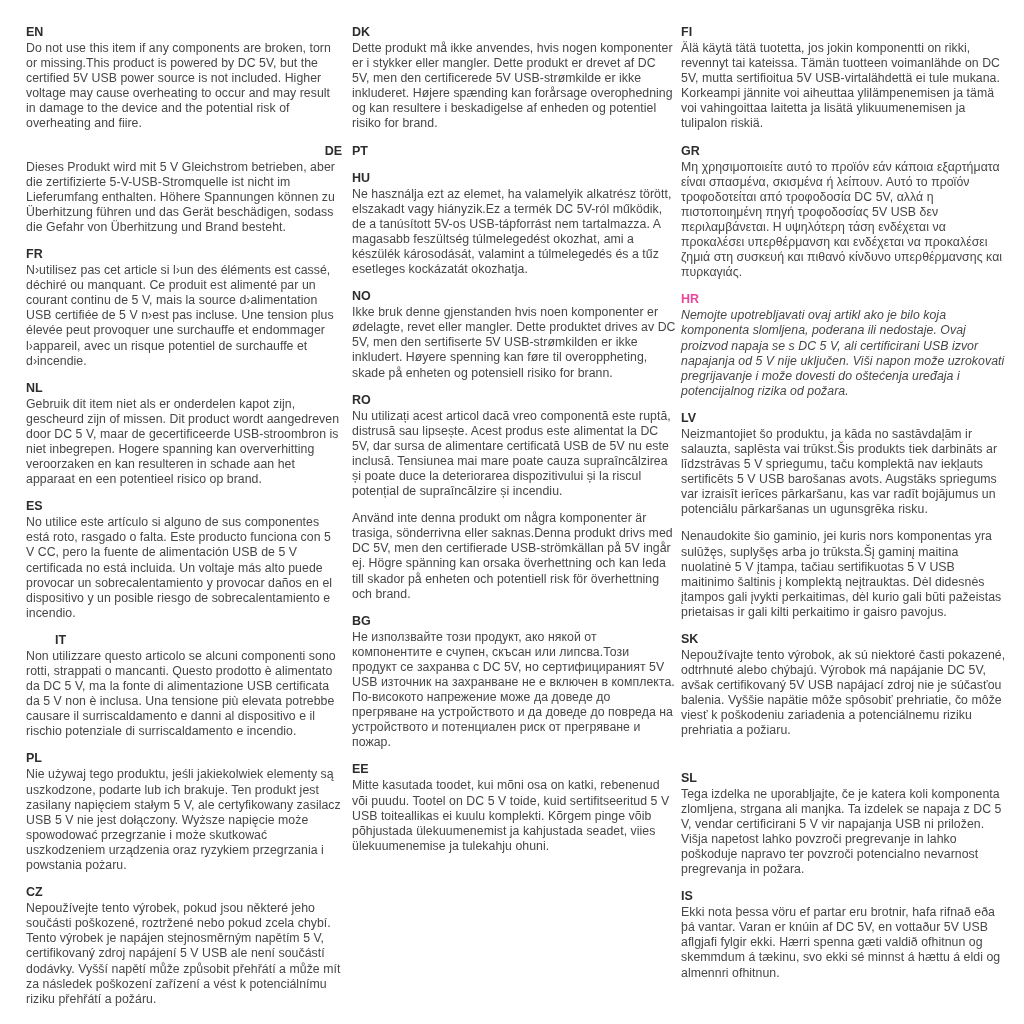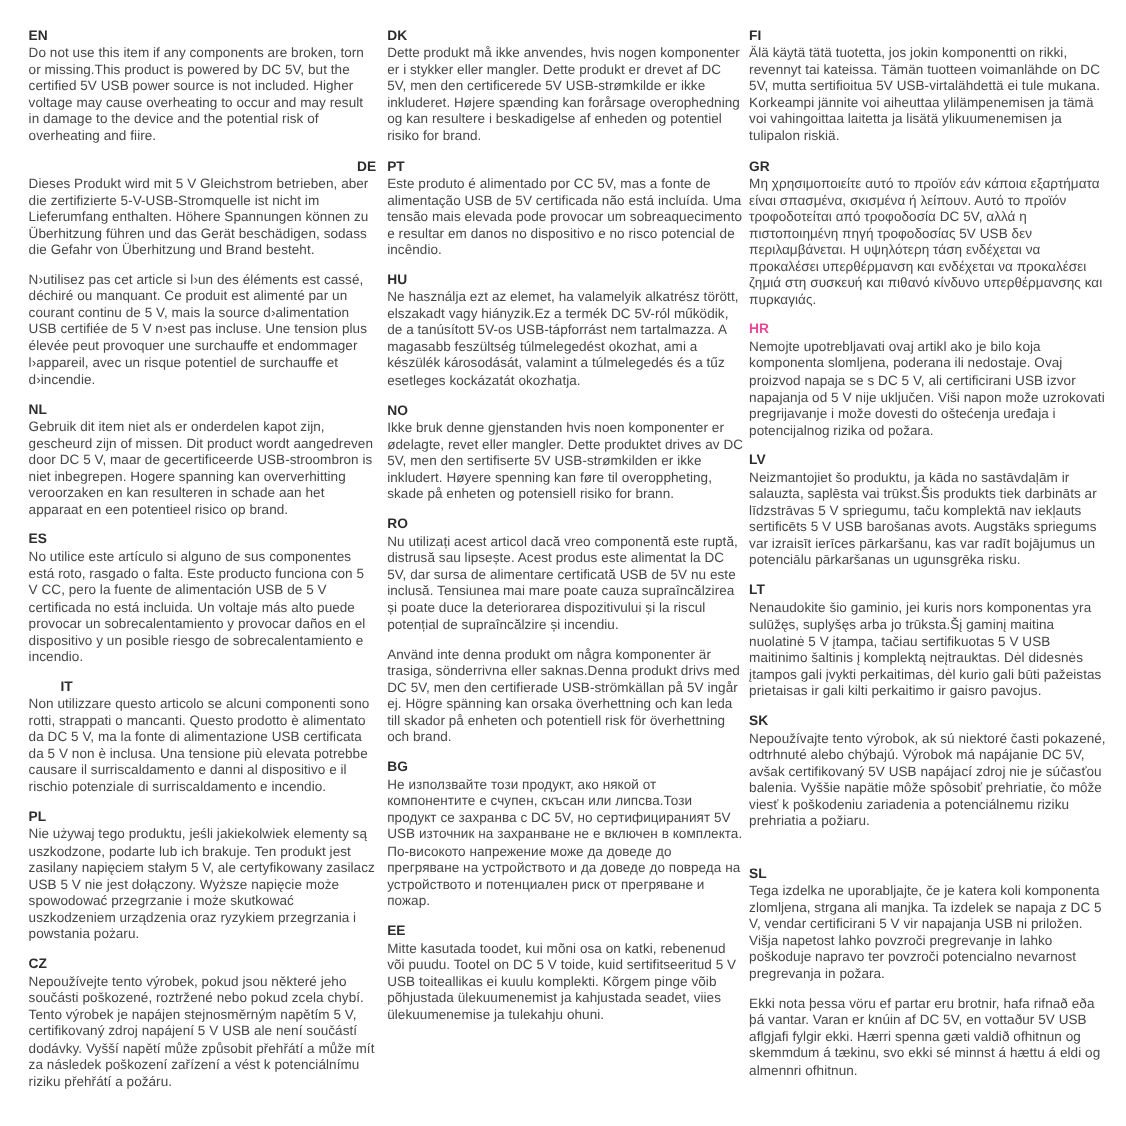--- a/index.html
+++ b/index.html
@@ -46,20 +46,21 @@
   <div class="col" id="col-0">
       <div class="section">
         <div class="code" style="color: rgb(45, 45, 45);">EN</div>
         <div class="text" style="color: rgb(71, 71, 71);">Do not use this item if any components are broken, torn or missing.This product is powered by DC 5V, but the certified 5V USB power source is not included. Higher voltage may cause overheating to occur and may result in damage to the device and the potential risk of overheating and fiire.</div>
       </div>
       <div class="section">
         <div class="code" style="color: rgb(45, 45, 45); text-align: right;">DE</div>
         <div class="text" style="color: rgb(71, 71, 71);">Dieses Produkt wird mit 5 V Gleichstrom betrieben, aber die zertifizierte 5-V-USB-Stromquelle ist nicht im Lieferumfang enthalten. Höhere Spannungen können zu Überhitzung führen und das Gerät beschädigen, sodass die Gefahr von Überhitzung und Brand besteht.</div>
       </div>
       <div class="section">
+        <div class="code" style="color: rgb(45, 45, 45);">FR</div>
         <div class="text" style="color: rgb(71, 71, 71);">N›utilisez pas cet article si l›un des éléments est cassé, déchiré ou manquant. Ce produit est alimenté par un courant continu de 5 V, mais la source d›alimentation USB certifiée de 5 V n›est pas incluse. Une tension plus élevée peut provoquer une surchauffe et endommager l›appareil, avec un risque potentiel de surchauffe et d›incendie.</div>
       </div>
       <div class="section">
         <div class="code" style="color: rgb(45, 45, 45);">NL</div>
         <div class="text" style="color: rgb(71, 71, 71);">Gebruik dit item niet als er onderdelen kapot zijn, gescheurd zijn of missen. Dit product wordt aangedreven door DC 5 V, maar de gecertificeerde USB-stroombron is niet inbegrepen. Hogere spanning kan oververhitting veroorzaken en kan resulteren in schade aan het apparaat en een potentieel risico op brand.</div>
       </div>
       <div class="section">
         <div class="code" style="color: rgb(45, 45, 45);">ES</div>
         <div class="text" style="color: rgb(71, 71, 71);">No utilice este artículo si alguno de sus componentes está roto, rasgado o falta. Este producto funciona con 5 V CC, pero la fuente de alimentación USB de 5 V certificada no está incluida. Un voltaje más alto puede provocar un sobrecalentamiento y provocar daños en el dispositivo y un posible riesgo de sobrecalentamiento e incendio.</div>
       </div>
@@ -76,21 +77,20 @@
         <div class="text" style="color: rgb(71, 71, 71);">Nepoužívejte tento výrobek, pokud jsou některé jeho součásti poškozené, roztržené nebo pokud zcela chybí. Tento výrobek je napájen stejnosměrným napětím 5 V, certifikovaný zdroj napájení 5 V USB ale není součástí dodávky. Vyšší napětí může způsobit přehřátí a může mít za následek poškození zařízení a vést k potenciálnímu riziku přehřátí a požáru.</div>
       </div>
     </div>
   <div class="col" id="col-1">
       <div class="section">
         <div class="code" style="color: rgb(45, 45, 45);">DK</div>
         <div class="text" style="color: rgb(71, 71, 71);">Dette produkt må ikke anvendes, hvis nogen komponenter er i stykker eller mangler. Dette produkt er drevet af DC 5V, men den certificerede 5V USB-strømkilde er ikke inkluderet. Højere spænding kan forårsage overophedning og kan resultere i beskadigelse af enheden og potentiel risiko for brand.</div>
       </div>
       <div class="section">
         <div class="code" style="color: rgb(45, 45, 45);">PT</div>
-        <div class="text" style="color: rgb(71, 71, 71);">Este produto é alimentado por CC 5V, mas a fonte de alimentação USB de 5V certificada não está incluída. Uma tensão mais elevada pode provocar um sobreaquecimento e resultar em danos no dispositivo e no risco potencial de incêndio.</div>
       </div>
       <div class="section">
         <div class="code" style="color: rgb(45, 45, 45);">HU</div>
         <div class="text" style="color: rgb(71, 71, 71);">Ne használja ezt az elemet, ha valamelyik alkatrész törött, elszakadt vagy hiányzik.Ez a termék DC 5V-ról működik, de a tanúsított 5V-os USB-tápforrást nem tartalmazza. A magasabb feszültség túlmelegedést okozhat, ami a készülék károsodását, valamint a túlmelegedés és a tűz esetleges kockázatát okozhatja.</div>
       </div>
       <div class="section">
         <div class="code" style="color: rgb(45, 45, 45);">NO</div>
         <div class="text" style="color: rgb(71, 71, 71);">Ikke bruk denne gjenstanden hvis noen komponenter er ødelagte, revet eller mangler. Dette produktet drives av DC 5V, men den sertifiserte 5V USB-strømkilden er ikke inkludert. Høyere spenning kan føre til overoppheting, skade på enheten og potensiell risiko for brann.</div>
       </div>
       <div class="section">
@@ -113,35 +113,35 @@
       <div class="section">
         <div class="code" style="color: rgb(45, 45, 45);">FI</div>
         <div class="text" style="color: rgb(71, 71, 71);">Älä käytä tätä tuotetta, jos jokin komponentti on rikki, revennyt tai kateissa. Tämän tuotteen voimanlähde on DC 5V, mutta sertifioitua 5V USB-virtalähdettä ei tule mukana. Korkeampi jännite voi aiheuttaa ylilämpenemisen ja tämä voi vahingoittaa laitetta ja lisätä ylikuumenemisen ja tulipalon riskiä.</div>
       </div>
       <div class="section">
         <div class="code" style="color: rgb(45, 45, 45);">GR</div>
         <div class="text" style="color: rgb(71, 71, 71);">Μη χρησιμοποιείτε αυτό το προϊόν εάν κάποια εξαρτήματα είναι σπασμένα, σκισμένα ή λείπουν. Αυτό το προϊόν τροφοδοτείται από τροφοδοσία DC 5V, αλλά η πιστοποιημένη πηγή τροφοδοσίας 5V USB δεν περιλαμβάνεται. Η υψηλότερη τάση ενδέχεται να προκαλέσει υπερθέρμανση και ενδέχεται να προκαλέσει ζημιά στη συσκευή και πιθανό κίνδυνο υπερθέρμανσης και πυρκαγιάς.</div>
       </div>
       <div class="section">
         <div class="code" style="color: #ec4899;">HR</div>
-        <div class="text" style="color: rgb(71, 71, 71);">Nemojte upotrebljavati ovaj artikl ako je bilo koja komponenta slomljena, poderana ili nedostaje. Ovaj proizvod napaja se s DC 5 V, ali certificirani USB izvor napajanja od 5 V nije uključen. Viši napon može uzrokovati pregrijavanje i može dovesti do oštećenja uređaja i potencijalnog rizika od požara.</div>
+        <div class="text" style="color: rgb(71, 71, 71); font-style: italic;">Nemojte upotrebljavati ovaj artikl ako je bilo koja komponenta slomljena, poderana ili nedostaje. Ovaj proizvod napaja se s DC 5 V, ali certificirani USB izvor napajanja od 5 V nije uključen. Viši napon može uzrokovati pregrijavanje i može dovesti do oštećenja uređaja i potencijalnog rizika od požara.</div>
       </div>
       <div class="section">
         <div class="code" style="color: rgb(45, 45, 45);">LV</div>
         <div class="text" style="color: rgb(71, 71, 71);">Neizmantojiet šo produktu, ja kāda no sastāvdaļām ir salauzta, saplēsta vai trūkst.Šis produkts tiek darbināts ar līdzstrāvas 5 V spriegumu, taču komplektā nav iekļauts sertificēts 5 V USB barošanas avots. Augstāks spriegums var izraisīt ierīces pārkaršanu, kas var radīt bojājumus un potenciālu pārkaršanas un ugunsgrēka risku.</div>
       </div>
       <div class="section">
-        <div class="code" style="color: rgb(45, 45, 45);">LT</div>
         <div class="text" style="color: rgb(71, 71, 71);">Nenaudokite šio gaminio, jei kuris nors komponentas yra sulūžęs, suplyšęs arba jo trūksta.Šį gaminį maitina nuolatinė 5 V įtampa, tačiau sertifikuotas 5 V USB maitinimo šaltinis į komplektą neįtrauktas. Dėl didesnės įtampos gali įvykti perkaitimas, dėl kurio gali būti pažeistas prietaisas ir gali kilti perkaitimo ir gaisro pavojus.</div>
       </div>
       <div class="section">
         <div class="code" style="color: rgb(45, 45, 45);">SK</div>
         <div class="text" style="color: rgb(71, 71, 71);">Nepoužívajte tento výrobok, ak sú niektoré časti pokazené, odtrhnuté alebo chýbajú. Výrobok má napájanie DC 5V, avšak certifikovaný 5V USB napájací zdroj nie je súčasťou balenia. Vyššie napätie môže spôsobiť prehriatie, čo môže viesť k poškodeniu zariadenia a potenciálnemu riziku prehriatia a požiaru.</div>
       </div>
       <div class="section">
         <div class="code" style="color: rgb(45, 45, 45); margin-top: 32px;">SL</div>
         <div class="text" style="color: rgb(71, 71, 71);">Tega izdelka ne uporabljajte, če je katera koli komponenta zlomljena, strgana ali manjka. Ta izdelek se napaja z DC 5 V, vendar certificirani 5 V vir napajanja USB ni priložen. Višja napetost lahko povzroči pregrevanje in lahko poškoduje napravo ter povzroči potencialno nevarnost pregrevanja in požara.</div>
       </div>
       <div class="section">
+        <div class="code" style="color: rgb(45, 45, 45);">IS</div>
         <div class="text" style="color: rgb(71, 71, 71);">Ekki nota þessa vöru ef partar eru brotnir, hafa rifnað eða þá vantar. Varan er knúin af DC 5V, en vottaður 5V USB aflgjafi fylgir ekki. Hærri spenna gæti valdið ofhitnun og skemmdum á tækinu, svo ekki sé minnst á hættu á eldi og almennri ofhitnun.</div>
       </div>
     </div>
 </div>
 
 </body></html>

